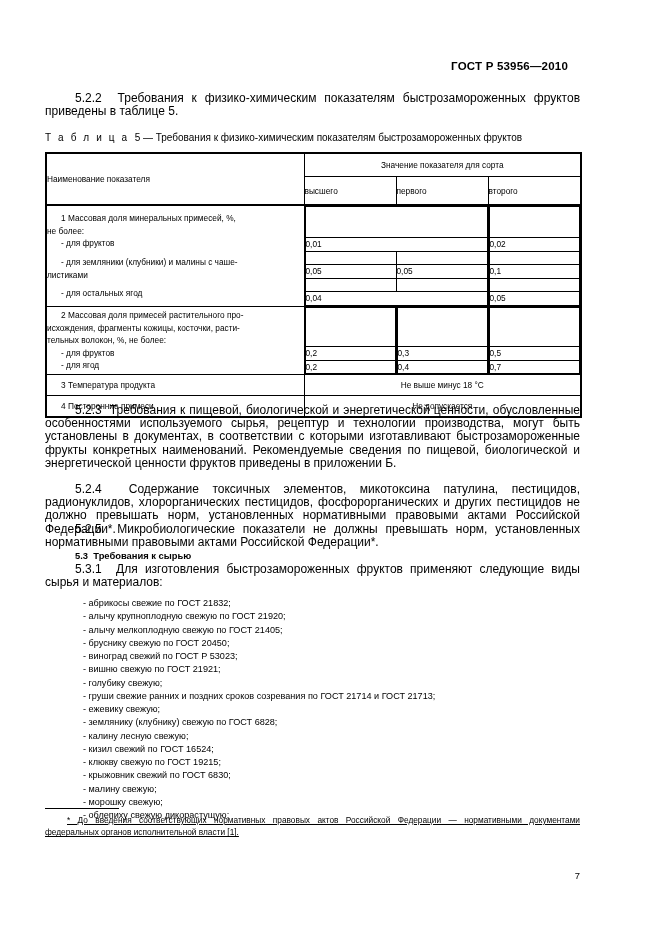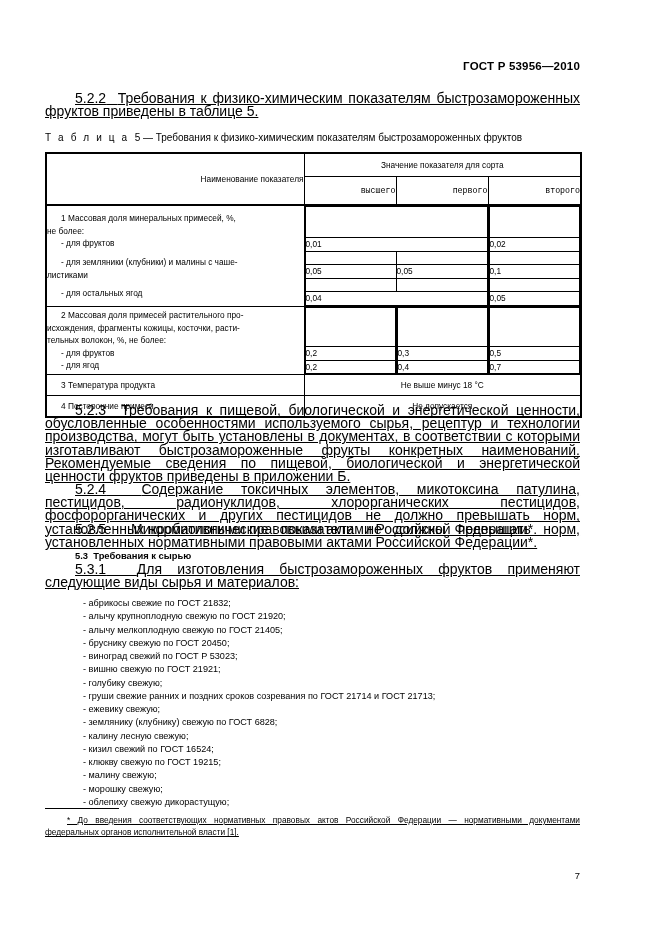--- a/index.html
+++ b/index.html
@@ -25,34 +25,33 @@
     left: 45px;
     top: 0;
     width: 535px;
     height: 936px;
   }
 
   
   .doc-header {
     position: absolute;
     top: 60px;
-    right: 0;
+    right: 12px;
     font-size: 11.5px;
     font-weight: bold;
     letter-spacing: 0.2px;
     white-space: nowrap;
   }
 
   
   .para {
-    font-size: 14px;
+    font-size: 12px;
     line-height: 13.2px;
     text-align: justify;
     margin: 0;
-    text-decoration: underline;
   }
   .para.indent { text-indent: 30px; }
   .clause-num { white-space: nowrap; }
 
   .section-head {
     font-size: 9.4px;
     font-weight: bold;
     line-height: 13.2px;
     margin: 0;
     text-indent: 30px;
@@ -93,31 +92,30 @@
     font-weight: normal;
     vertical-align: middle;
   }
   table.gost .outer-top    { border-top-width: 2px; }
   table.gost .outer-bottom { border-bottom-width: 2px; }
   table.gost .outer-left   { border-left-width: 2px; }
   table.gost .outer-right  { border-right-width: 2px; }
   table.gost .hdr-sep      { border-bottom-width: 2px; }
 
   .th-main {
-    text-align: right;
+    text-align: left;
     height: 50px;
   }
   .th-group {
     text-align: center;
     height: 22px;
   }
   .th-sub {
-    text-align: right;
+    text-align: left;
     height: 26px;
-    font-family: Liberation Mono, monospace;
   }
 
   .cell-name {
     text-align: left;
     padding: 3px 4px 4px 4px;
     vertical-align: top;
     line-height: 12.6px;
   }
   .cell-name .ln  { display: block; white-space: nowrap; }
   .cell-name .ln1 { text-indent: 14px; }
@@ -377,20 +375,21 @@
         <li>- бруснику свежую по ГОСТ 20450;</li>
         <li>- виноград свежий по ГОСТ Р 53023;</li>
         <li>- вишню свежую по ГОСТ 21921;</li>
         <li>- голубику свежую;</li>
         <li>- груши свежие ранних и поздних сроков созревания по ГОСТ 21714 и ГОСТ 21713;</li>
         <li>- ежевику свежую;</li>
         <li>- землянику (клубнику) свежую по ГОСТ 6828;</li>
         <li>- калину лесную свежую;</li>
         <li>- кизил свежий по ГОСТ 16524;</li>
         <li>- клюкву свежую по ГОСТ 19215;</li>
+        <li>- крыжовник свежий по ГОСТ 6830;</li>
         <li>- малину свежую;</li>
         <li>- морошку свежую;</li>
         <li>- облепиху свежую дикорастущую;</li>
       </ul>
     </div>
 
     <div class="blk" style="top:808px;">
       <hr class="footnote-rule">
       <p class="footnote">* До введения соответствующих нормативных правовых актов Российской Федерации — нормативными документами федеральных органов исполнительной власти [1].</p>
     </div>

